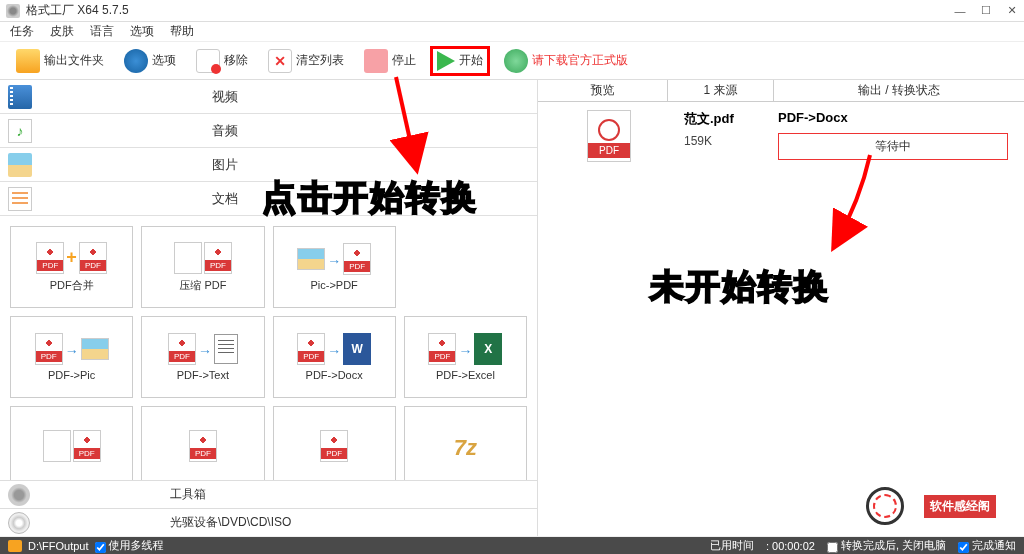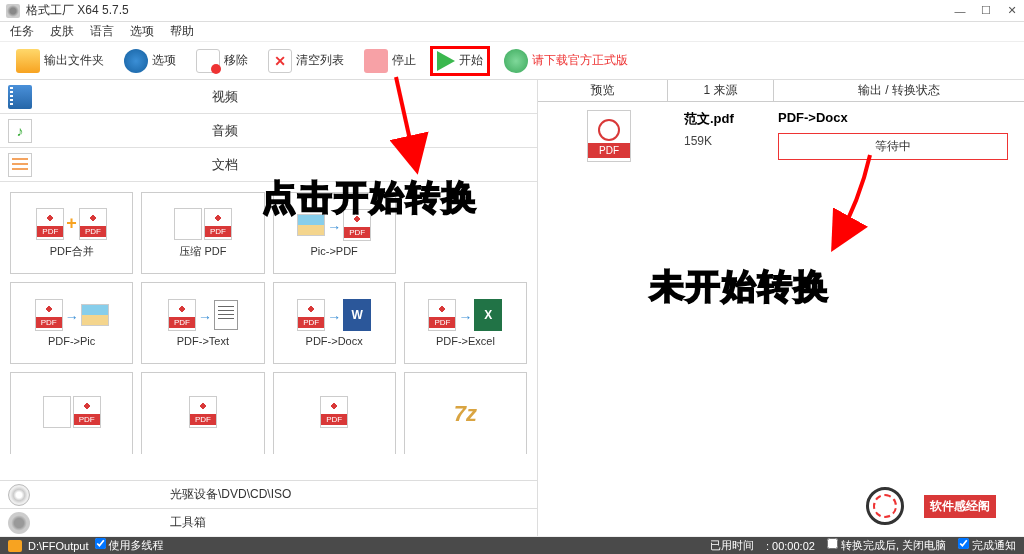--- a/index.html
+++ b/index.html
@@ -91,21 +91,21 @@
     
     .watermark { position: absolute; right: 18px; bottom: 28px; width: 140px; height: 40px; display: flex; align-items: center; gap: 20px; }
     .wm-circle { width: 38px; height: 38px; border: 3px solid #333; border-radius: 50%; position: relative; }
     .wm-circle::after { content: ""; position: absolute; inset: 4px; border: 2px dashed #e33; border-radius: 50%; }
     .wm-text { background: #d93838; color: #fff; font-size: 12px; padding: 3px 6px; font-weight: bold; }
     
     .statusbar { position: absolute; bottom: 0; left: 0; right: 0; height: 17px; background: #4a4a4a; display: flex; align-items: center; padding: 3px 8px; gap: 10px; color: #fff; font-size: 11px; }
     .sb-left { display: flex; align-items: center; gap: 6px; }
     .sb-path-icon { width: 14px; height: 12px; background: #f7a321; border-radius: 2px; }
     .sb-right { margin-left: auto; display: flex; align-items: center; gap: 12px; }
-    .sb-check { display: flex; align-items: flex-start; gap: 3px; }
+    .sb-check { display: flex; align-items: flex-end; gap: 3px; }
     input[type=checkbox] { width: 11px; height: 11px; }
   </style>
 </head>
 <body>
 
 <div class="titlebar">
   <div class="titlebar-icon"></div>
   <div class="titlebar-title">格式工厂 X64 5.7.5</div>
   <div class="win-controls">
     <div class="win-btn">—</div>
@@ -157,20 +157,24 @@
   <div class="left-panel">
     <div class="cat-row">
       <div class="cat-icon vid-ic"></div>
       <span class="cat-label">视频</span>
     </div>
     <div class="cat-row">
       <div class="cat-icon aud-ic"></div>
       <span class="cat-label">音频</span>
     </div>
     <div class="cat-row">
+      <div class="cat-icon img-ic"></div>
+      <span class="cat-label">图片</span>
+    </div>
+    <div class="cat-row">
       <div class="cat-icon doc-ic"></div>
       <span class="cat-label">文档</span>
     </div>
 
     <div class="grid-area">
       <div class="grid">
         <div class="tile">
           <div class="tile-icons">
               <div class="pdf-mini"></div>
               <span style="color:#f7a321;font-size:18px;font-weight:bold">+</span>
@@ -241,27 +245,27 @@
           <div class="tile-icons">
               <div class="pdf-mini"></div>
             </div>
         </div>
         <div class="tile" style="border-bottom:none">
           <div class="sevenz-mini">7z</div>
         </div>
       </div>
     </div>
 
+    <div class="drive-row">
+      <div class="cat-icon gear-ic"></div>
+      <span>工具箱</span>
+    </div>
     <div class="drive-row">
       <div class="cat-icon disc-ic"></div>
       <span>光驱设备\DVD\CD\ISO</span>
-    </div>
-    <div class="drive-row">
-      <div class="cat-icon gear-ic"></div>
-      <span>工具箱</span>
     </div>
   </div>
 
   <div class="right-panel">
     <div class="right-header">
       <div class="rh-col">预览</div>
       <div class="rh-col">1 来源</div>
       <div class="rh-col">输出 / 转换状态</div>
     </div>
     <div class="task-row">

